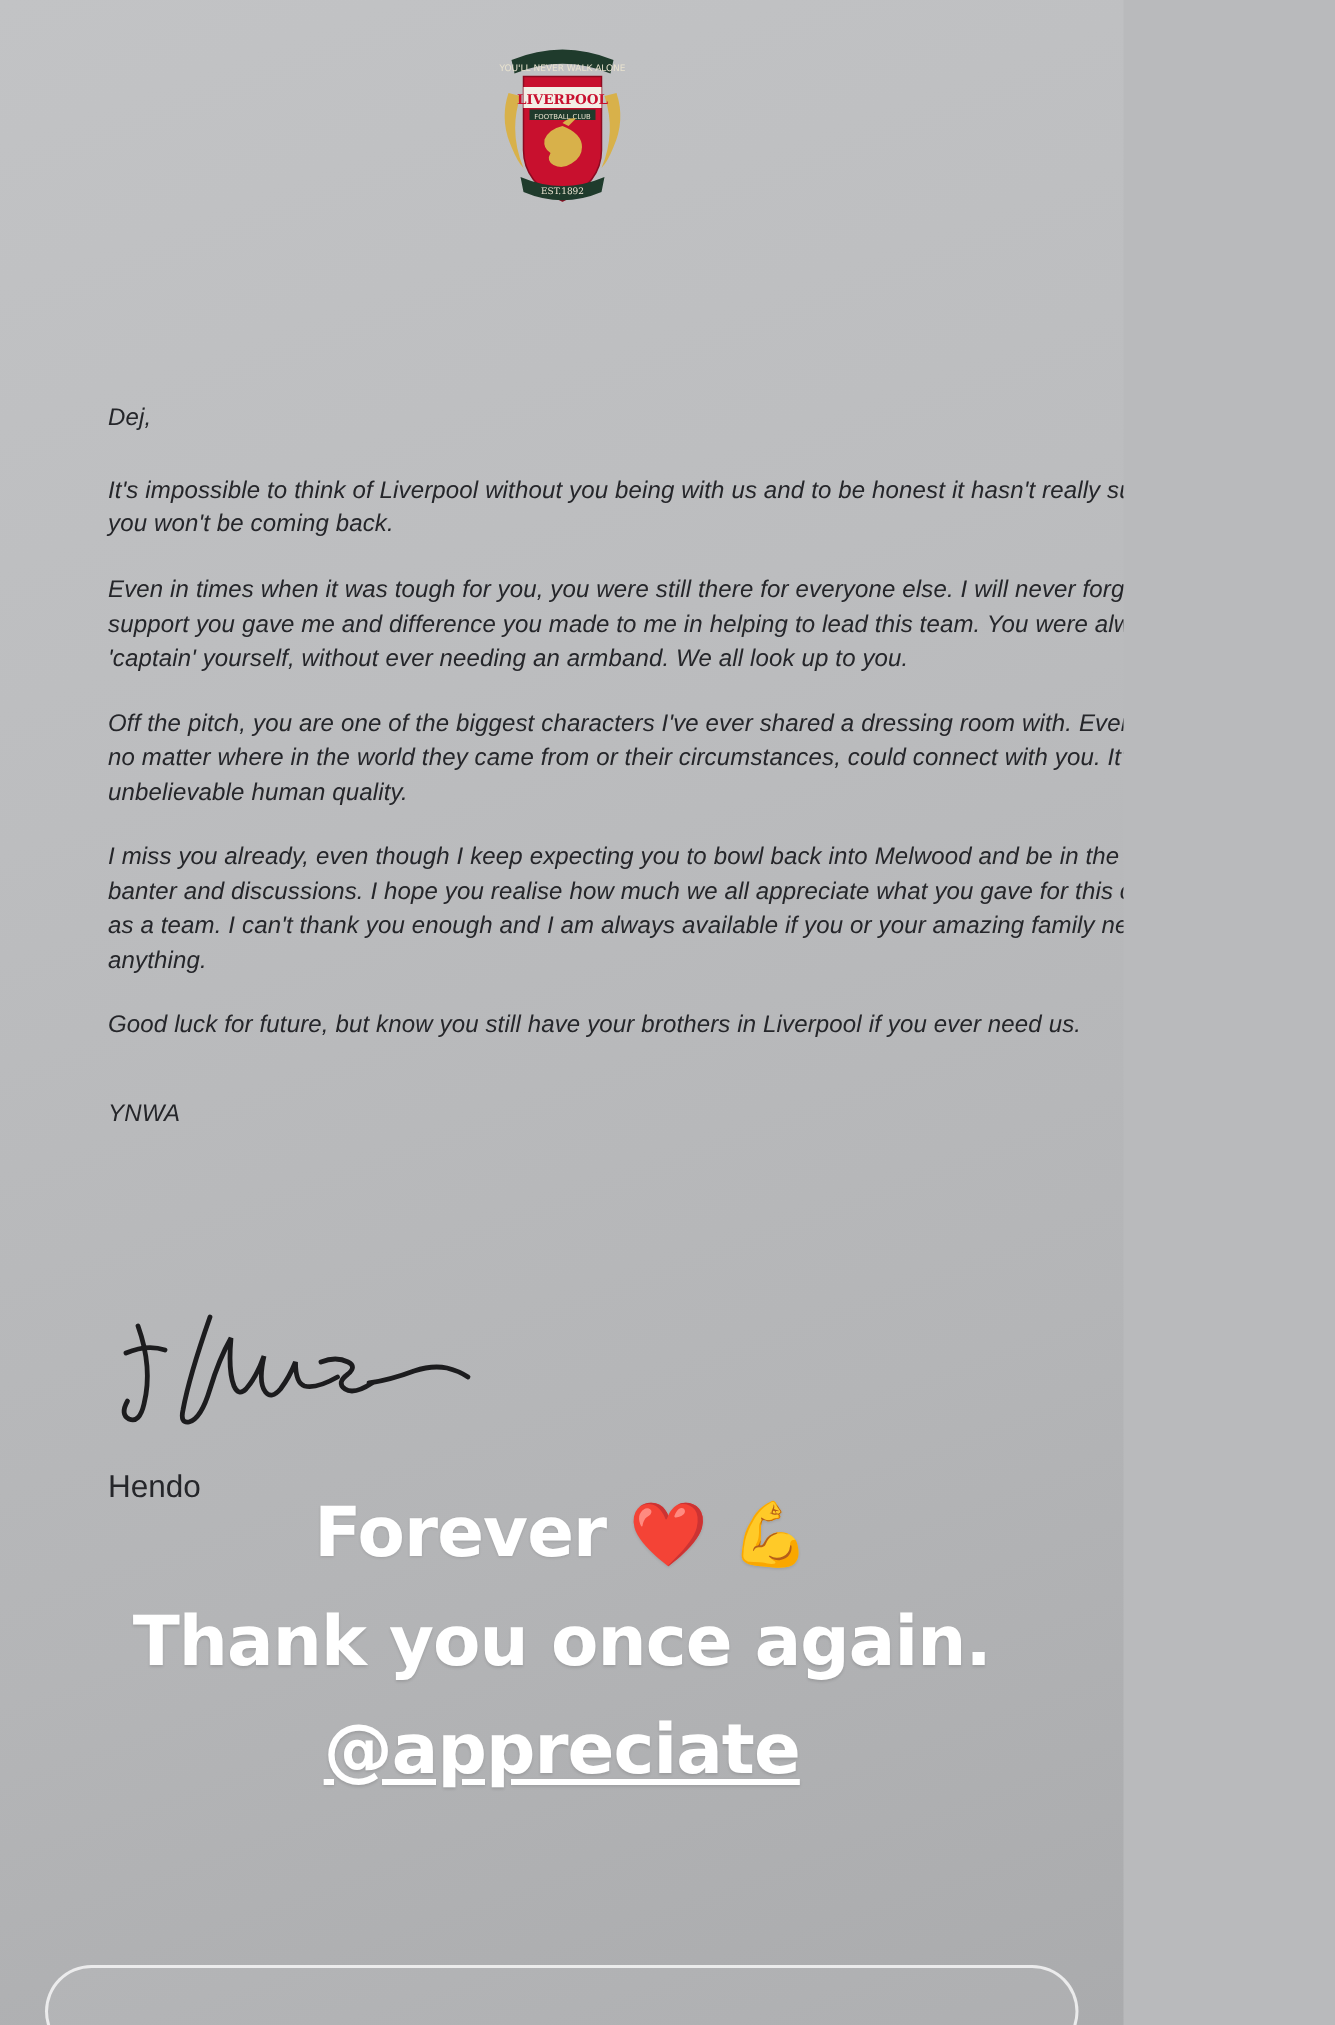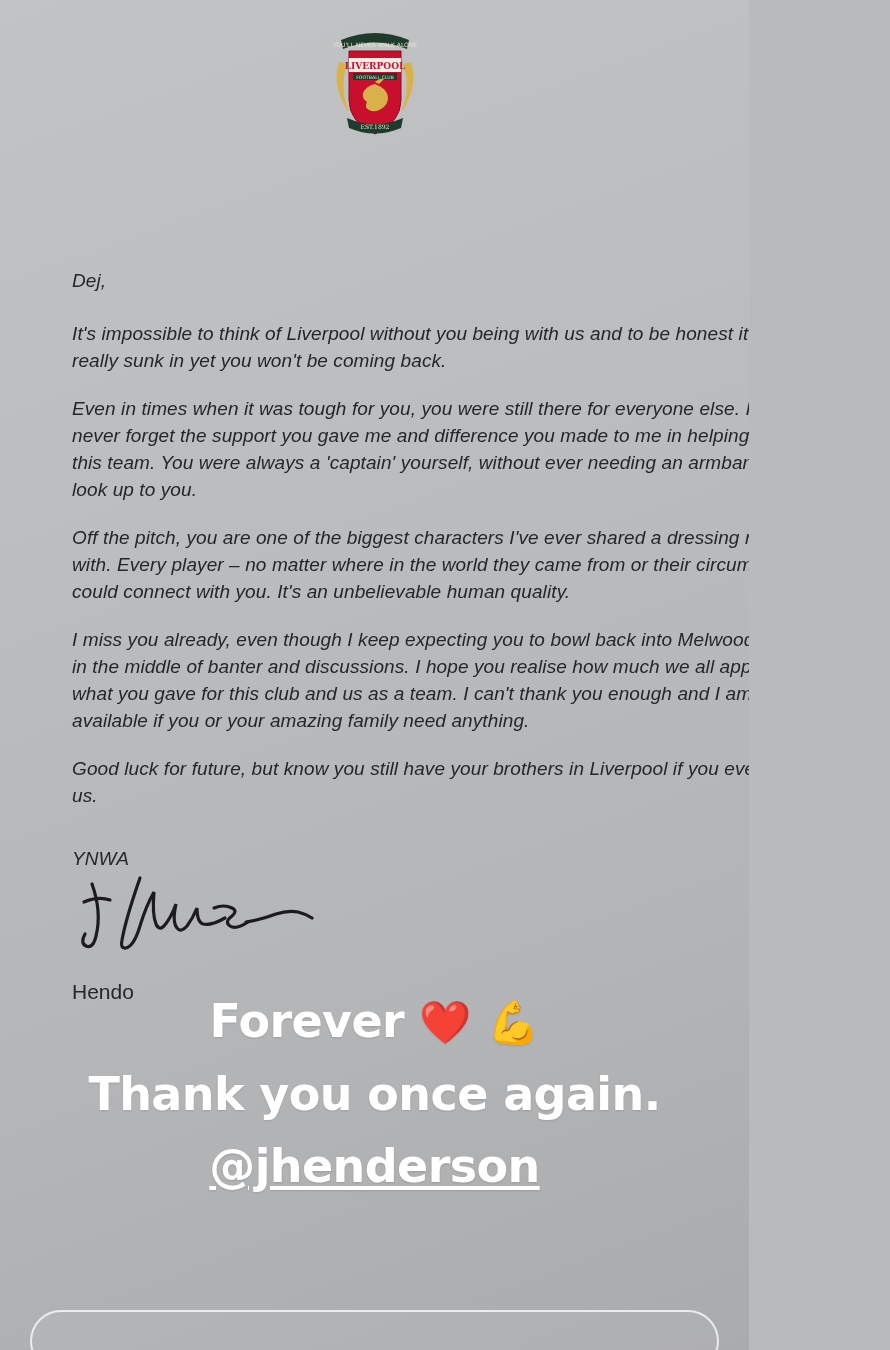--- a/index.html
+++ b/index.html
@@ -39,21 +39,21 @@
   
   .letter {
     position: absolute;
     top: 268px;
     left: 72px;
     width: 760px;
     color: #2b2b2f;
   }
   .letter p {
     font-style: italic;
-    font-size: 19px;
+    font-size: 16px;
     line-height: 1.42;
     margin-bottom: 21px;
     letter-spacing: 0.1px;
     color: #25262a;
   }
   .letter p.salutation { margin-bottom: 26px; }
   .letter p.ynwa { margin-bottom: 20px; }
   .letter p.closing { margin-bottom: 36px; }
 
   
@@ -167,17 +167,17 @@
 
   <div class="hendo">Hendo</div>
 
   <div class="overlay-text">
     <span class="line">
       <span>Forever</span>
       <span class="emoji">❤️</span>
       <span class="emoji">💪</span>
     </span>
     <span class="line">Thank you once again.</span>
-    <span class="line mention">@jhenderson</span>
+    <span class="line mention">@appreciate</span>
   </div>
 
   <div class="reply-bar"></div>
 </div>
 
 </body></html>

